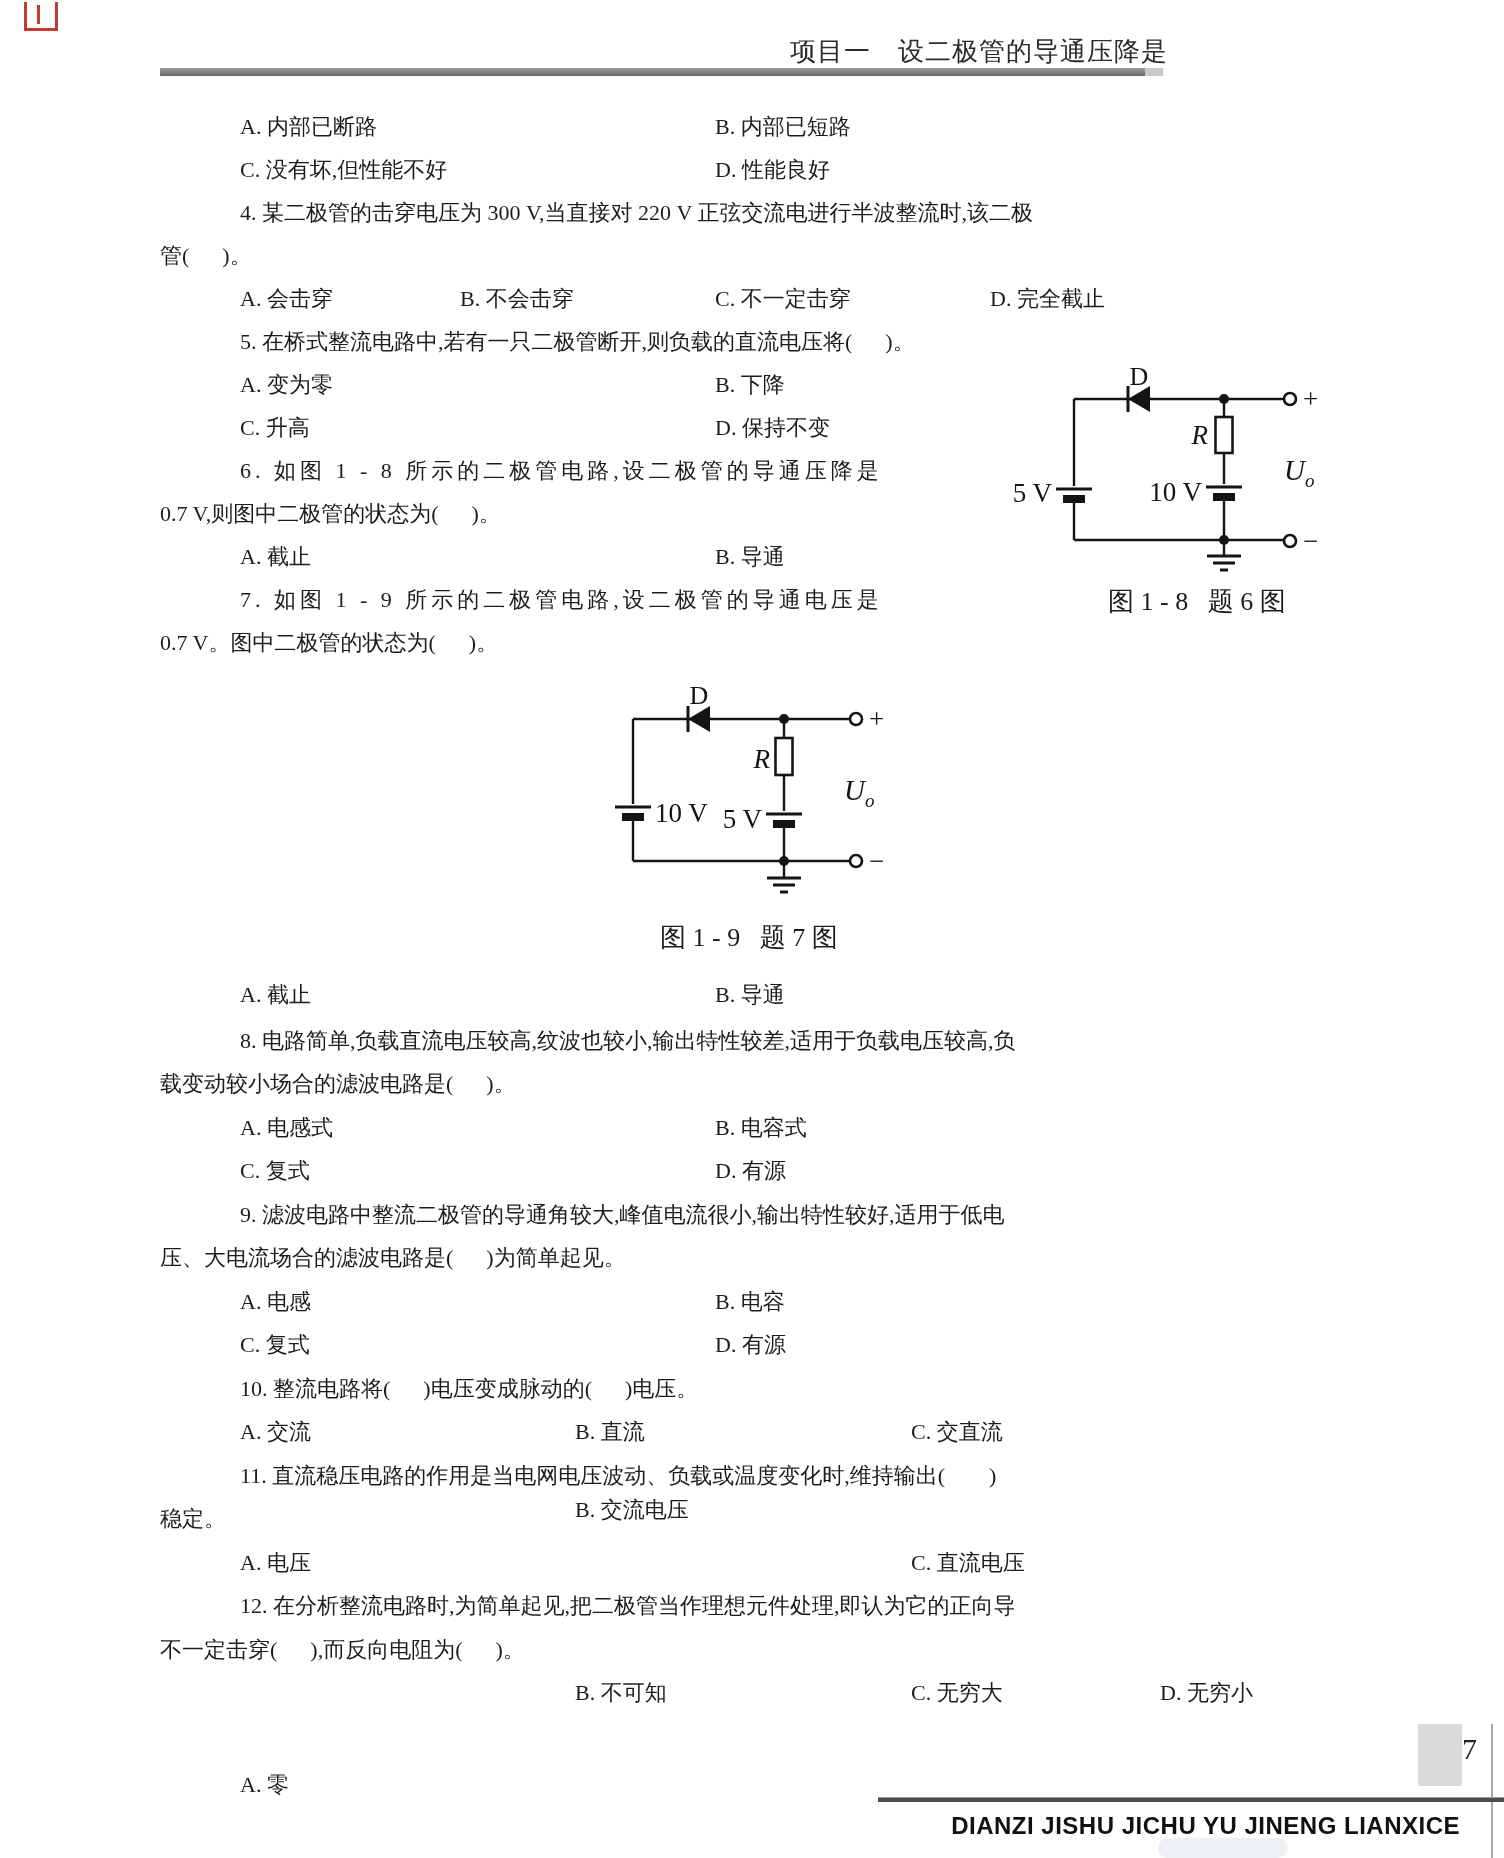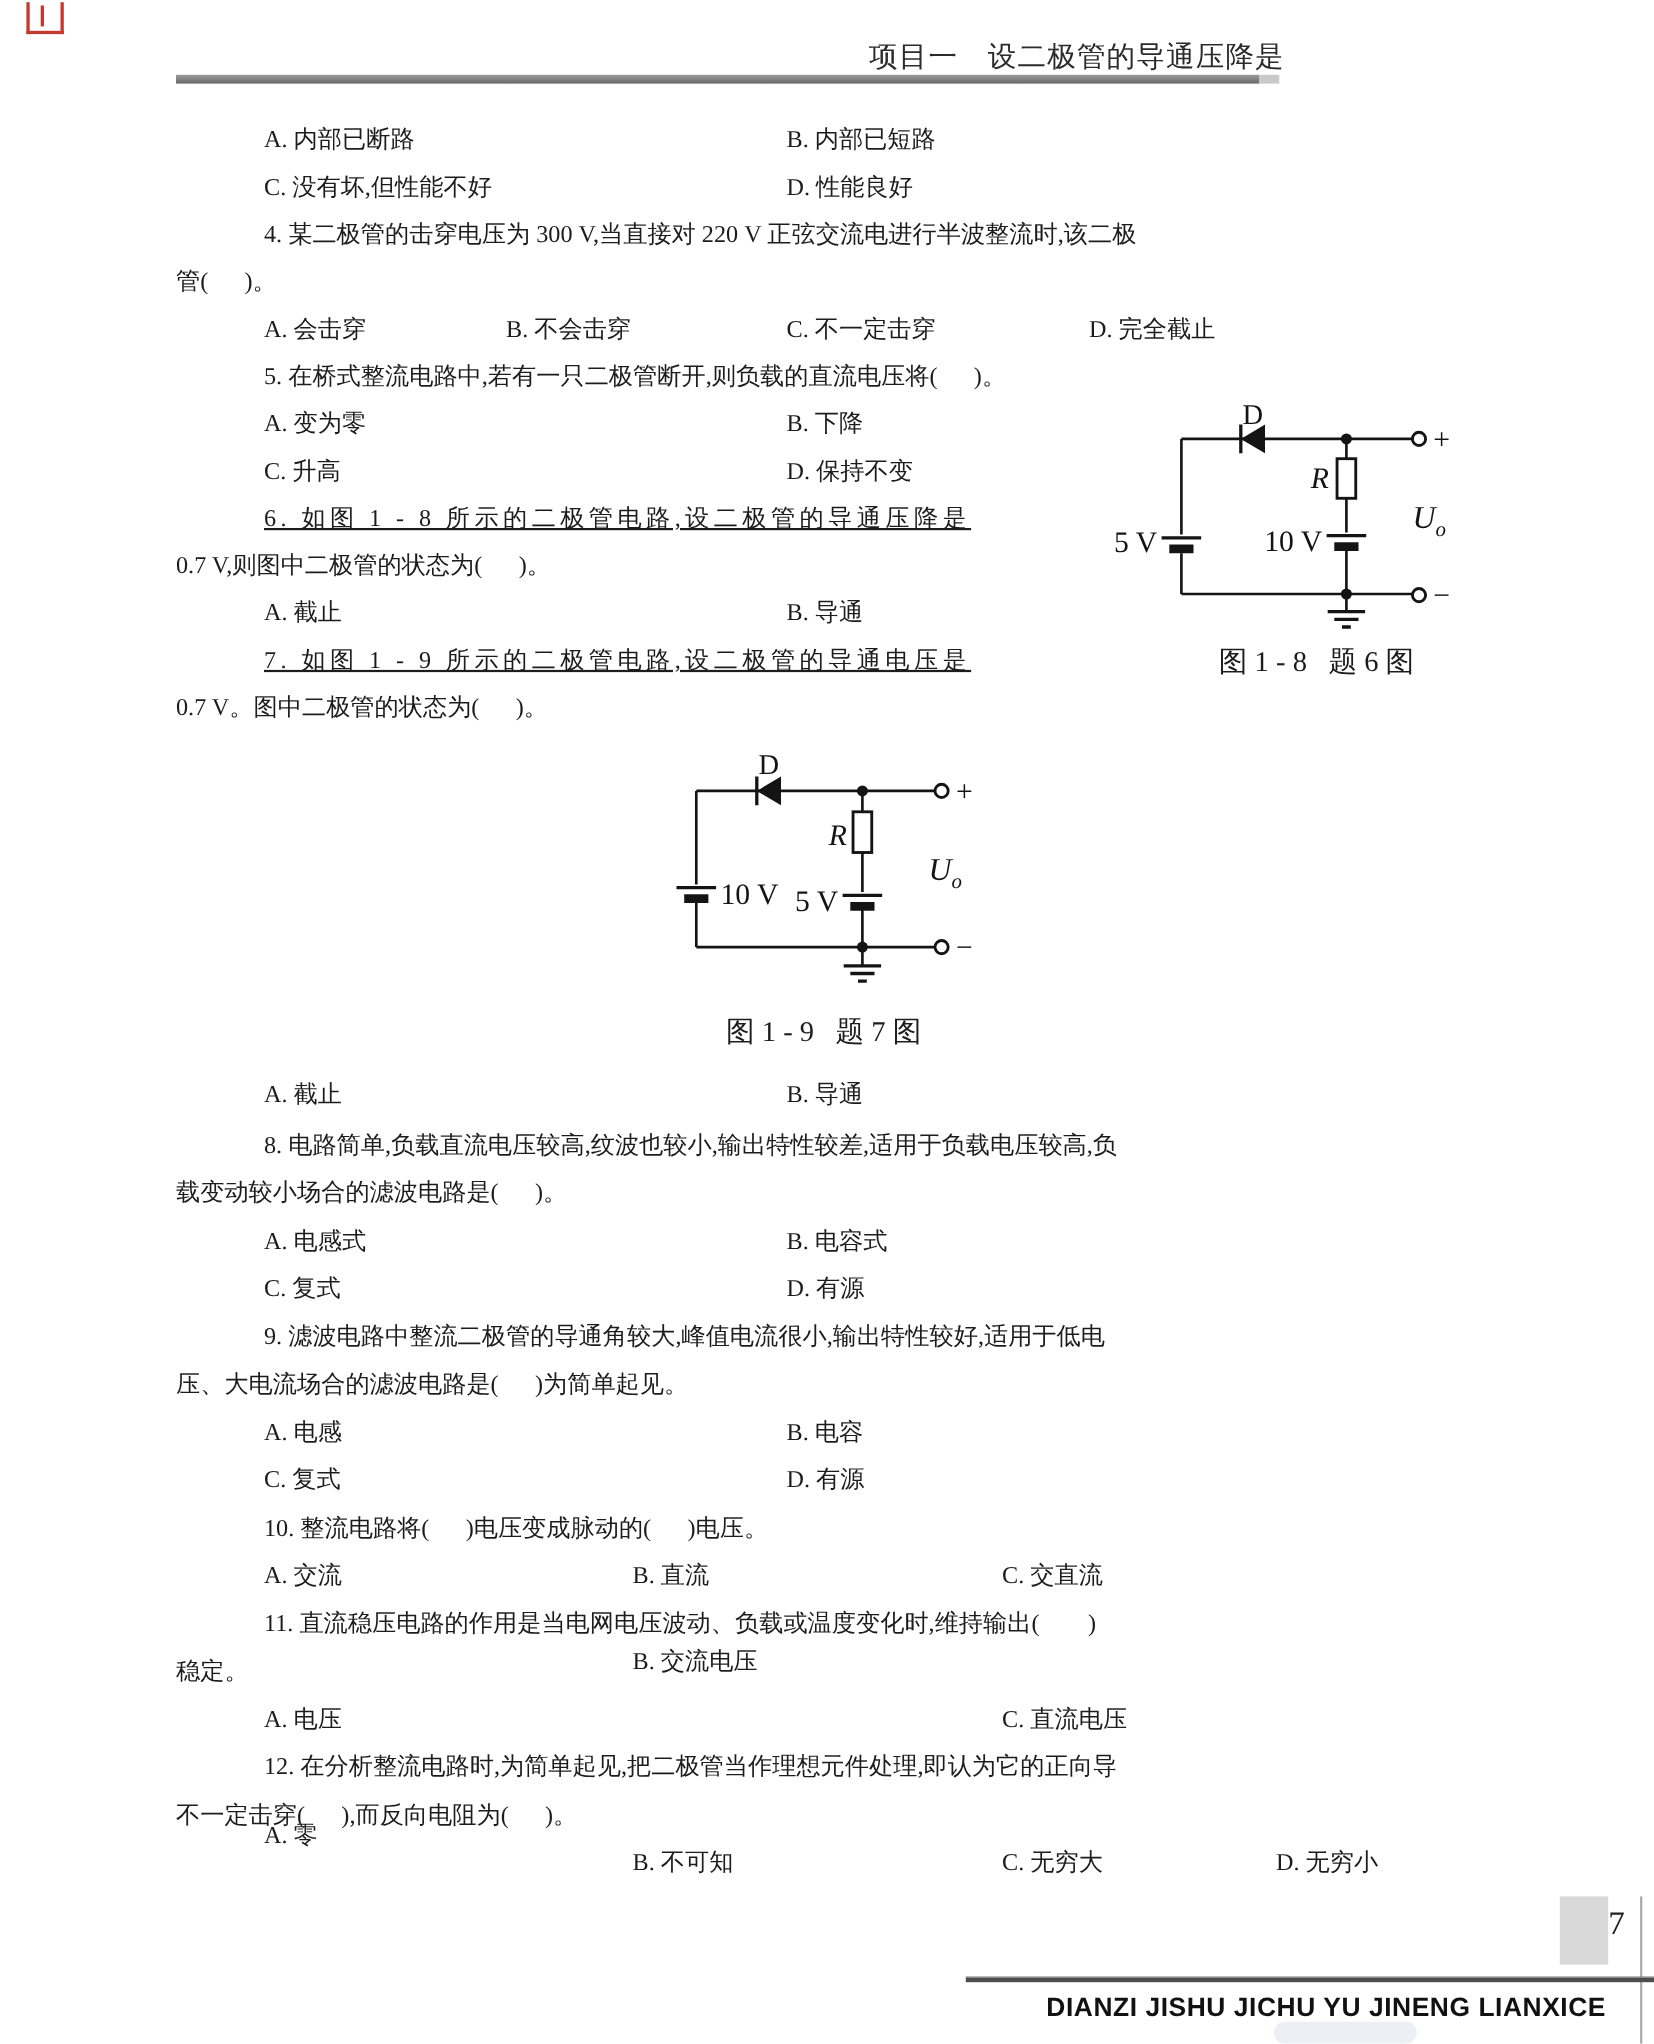--- a/index.html
+++ b/index.html
@@ -1,21 +1,21 @@
 <!DOCTYPE html>
 <html><head>
 <meta charset="utf-8">
 <style>
   html,body{margin:0;padding:0;}
   body{
     width:1504px;height:1858px;position:relative;background:#ffffff;
     font-family:"Liberation Serif","DejaVu Serif",serif;color:#1c1c1c;overflow:hidden;
   }
   .t{position:absolute;white-space:pre;font-size:22px;line-height:38px;}
-  .ls4{letter-spacing:4px;text-decoration:underline;}
+  .ls4{letter-spacing:4px;}
   .cap{position:absolute;white-space:pre;font-size:26px;color:#1c1c1c;}
   .hdr{
     position:absolute;left:790px;top:34px;white-space:pre;
     font-family:"Liberation Sans","DejaVu Sans",sans-serif;
     font-size:26px;letter-spacing:1px;color:#2b2b2b;
   }
   .bar{position:absolute;left:160px;top:68px;width:985px;height:8px;
        background:linear-gradient(180deg,#9c9c9c,#696969);}
   .barcap{position:absolute;left:1145px;top:68px;width:18px;height:8px;background:#c9c9c9;}
   .fig{position:absolute;}
@@ -182,21 +182,21 @@
 <div class="t" style="left:911px;top:1413px">C. 交直流</div>
 
 <div class="t" style="left:240px;top:1457px">11. 直流稳压电路的作用是当电网电压波动、负载或温度变化时,维持输出(        )</div>
 <div class="t" style="left:160px;top:1500px">稳定。</div>
 <div class="t" style="left:240px;top:1544px">A. 电压</div>
 <div class="t" style="left:575px;top:1491px">B. 交流电压</div>
 <div class="t" style="left:911px;top:1544px">C. 直流电压</div>
 
 <div class="t" style="left:240px;top:1587px">12. 在分析整流电路时,为简单起见,把二极管当作理想元件处理,即认为它的正向导</div>
 <div class="t" style="left:160px;top:1631px">不一定击穿(      ),而反向电阻为(      )。</div>
-<div class="t" style="left:240px;top:1649px">A. 零</div>
+<div class="t" style="left:240px;top:1766px">A. 零</div>
 <div class="t" style="left:575px;top:1674px">B. 不可知</div>
 <div class="t" style="left:911px;top:1674px">C. 无穷大</div>
 <div class="t" style="left:1160px;top:1674px">D. 无穷小</div>
 
 <div class="graysq"></div>
 <div class="pgnum">7</div>
 <div class="vline"></div>
 <div class="footer-rule"></div>
 <div class="imprint">DIANZI JISHU JICHU YU JINENG LIANXICE</div>
 <div class="watermark"></div>

